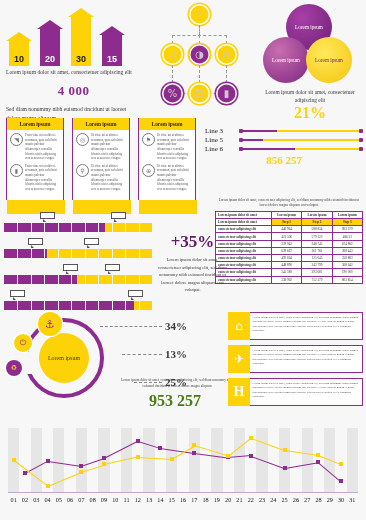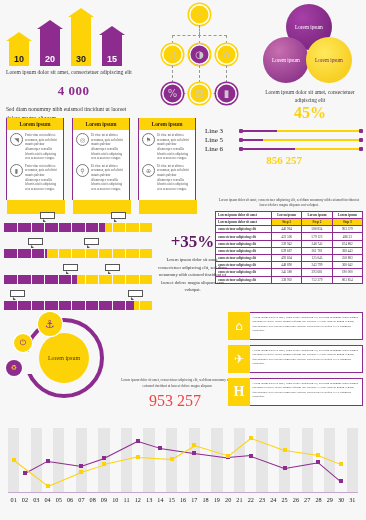--- a/index.html
+++ b/index.html
@@ -145,21 +145,21 @@
     color:#fdd308; font-size:7px; box-shadow:0 0 0 1.2px #fff; }
 
   .pcts { left:100px; top:312px; width:130px; height:80px; }
   .pct-row { position:absolute; display:flex; align-items:center; }
   .pct-lead { border-top:1px dashed #888; height:0; }
   .pct-val { color:#3a3a3a; font-weight:bold; font-size:11px; margin-left:3px; }
 
   .donut-tx { left:118px; top:378px; width:118px; font-size:3.4px;
     line-height:1.7; text-align:center; color:#444; }
   .big-yellow { left:110px; top:392px; width:130px; text-align:center;
-    color:#ef4444; font-weight:normal; font-size:16px; }
+    color:#4d7c0f; font-weight:bold; font-size:16px; }
 
   
   .iconlist { left:228px; top:312px; width:135px; }
   .il-row { display:flex; margin-bottom:5px; height:28px; }
   .il-icon { width:22px; height:28px; background:#fdd308; flex:none;
     display:flex; align-items:center; justify-content:center;
     font-size:12px; color:#fff; font-family:"DejaVu Sans", sans-serif; }
   .il-icon.h { font-family:"Liberation Serif", serif; font-weight:bold; font-size:14px; }
   .il-body { flex:1; background:#fff; border-right:1.2px solid #8d2b8f;
     border-top:1.2px solid #8d2b8f; border-bottom:1.2px solid #8d2b8f;
@@ -238,21 +238,21 @@
     <div class="vc top">
       <span>Lorem ipsum</span>
     </div>
     <div class="vc left">
       <span>Lorem ipsum</span>
     </div>
     <div class="vc right">
       <span>Lorem ipsum</span>
     </div>
     <div class="venn-cap">Lorem ipsum dolor sit amet, consectetuer adipiscing elit</div>
-    <div class="venn-pct">45%</div>
+    <div class="venn-pct">21%</div>
   </div>
 
   <div class="abs cards" id="cards">
       <div class="card" style="left: 0px;">
         <div class="card-hd">Lorem ipsum</div>
         <div class="card-row">
           <div class="card-ic">◥</div>
           <div class="card-tx">Proin vitae mi at ultrices accumsan, quis sed ultrici mauris pulvinar ullamcorper convallis lobortis nisi is adipiscing eros aenean nec congue.</div>
         </div>
         <div class="card-row">
@@ -468,20 +468,34 @@
     <div class="ring"></div>
     <div class="ring-gap"></div>
     <div class="core">
       <span>Lorem ipsum</span>
     </div>
     <div class="badge b1">⚓</div>
     <div class="badge b2">⏻</div>
     <div class="badge b3">♻</div>
   </div>
 
+  <div class="abs pcts" id="pcts">
+      <div class="pct-row" style="top: 8px; left: 0px;">
+        <div class="pct-lead" style="width: 62px;"></div>
+        <div class="pct-val">34%</div>
+      </div>
+      <div class="pct-row" style="top: 36px; left: 22px;">
+        <div class="pct-lead" style="width: 40px;"></div>
+        <div class="pct-val">13%</div>
+      </div>
+      <div class="pct-row" style="top: 64px; left: 34px;">
+        <div class="pct-lead" style="width: 28px;"></div>
+        <div class="pct-val">25%</div>
+      </div>
+    </div>
   <div class="abs donut-tx">Lorem ipsum dolor sit amet, consectetuer adipiscing elit, sed diam nonummy nibh euismod tincidunt ut laoreet dolore magna aliquam</div>
   <div class="abs big-yellow">953 257</div>
 
   <div class="abs iconlist" id="iconlist">
       <div class="il-row">
         <div class="il-icon">⌂</div>
         <div class="il-body">Lorem ipsum dolor sit amet, consectetuer adipiscing elit, sed diam nonummy nibh euismod tincidunt ut laoreet dolore magna aliquam erat volutpat. Ut wisi enim ad minim veniam, quis nostrud exerci tation ullamcorper suscipit lobortis nisl ut aliquip ex ea commodo consequat.</div>
       </div>
       <div class="il-row">
         <div class="il-icon">✈</div>

